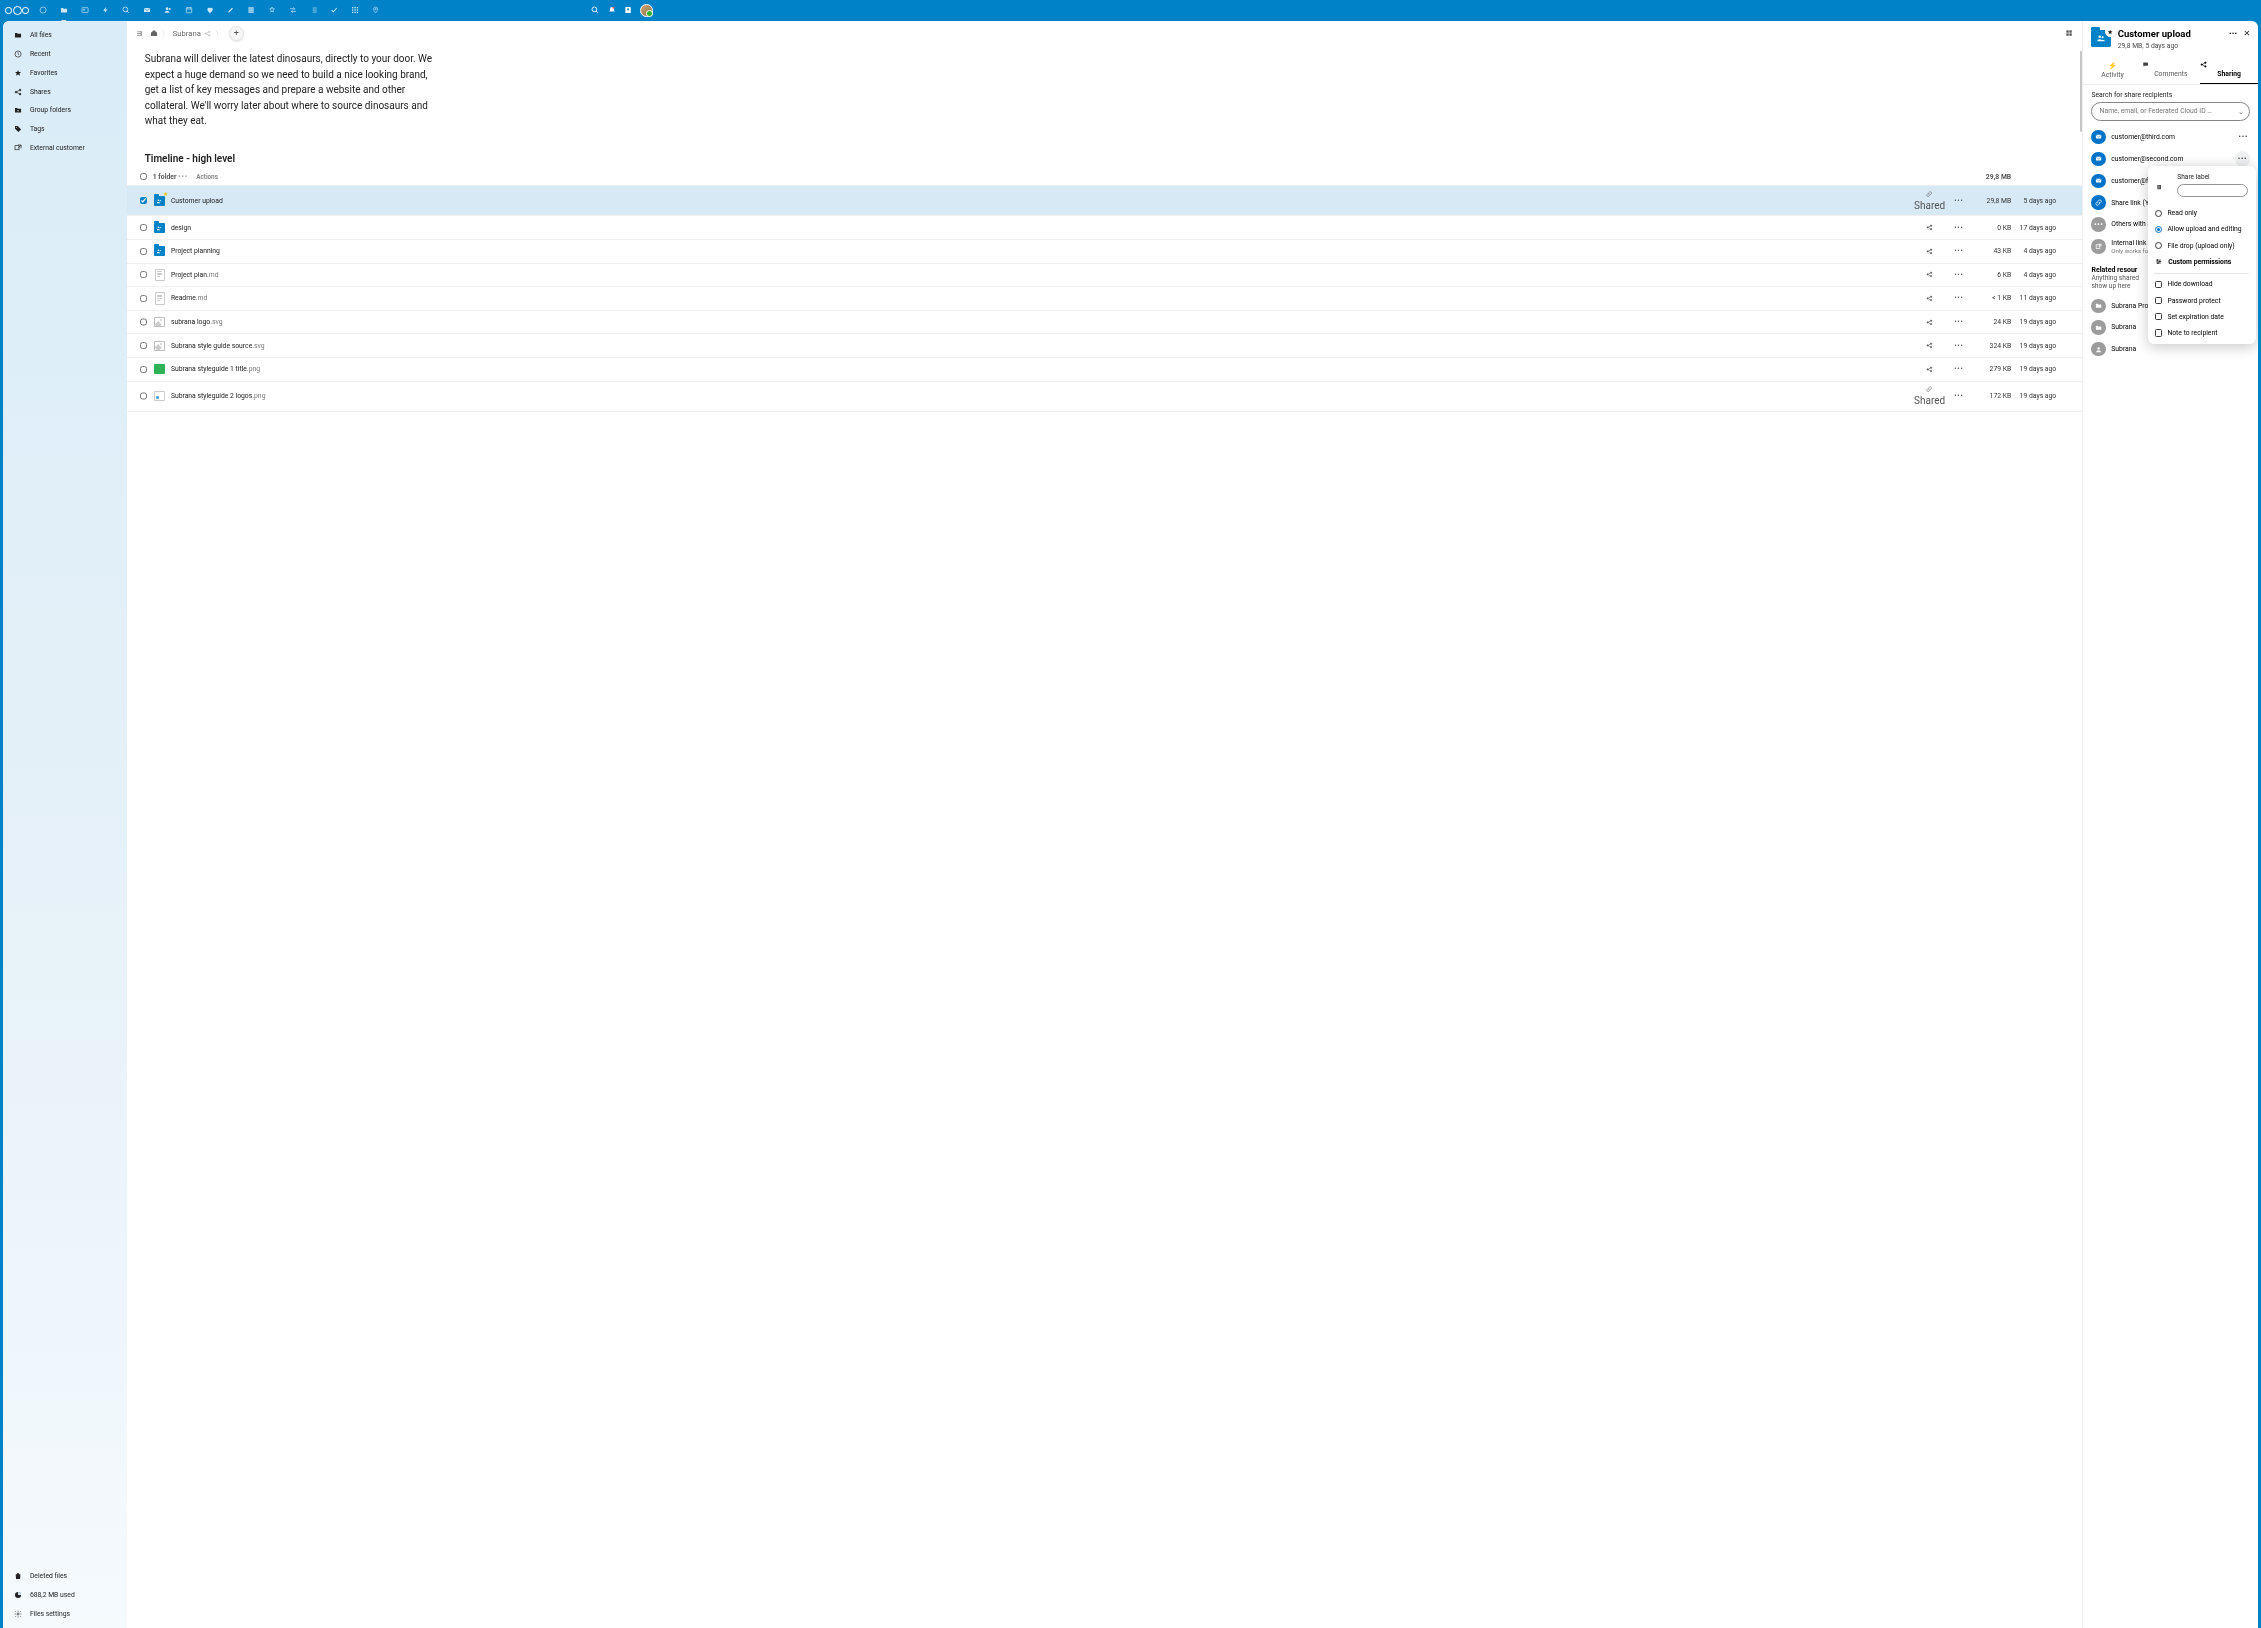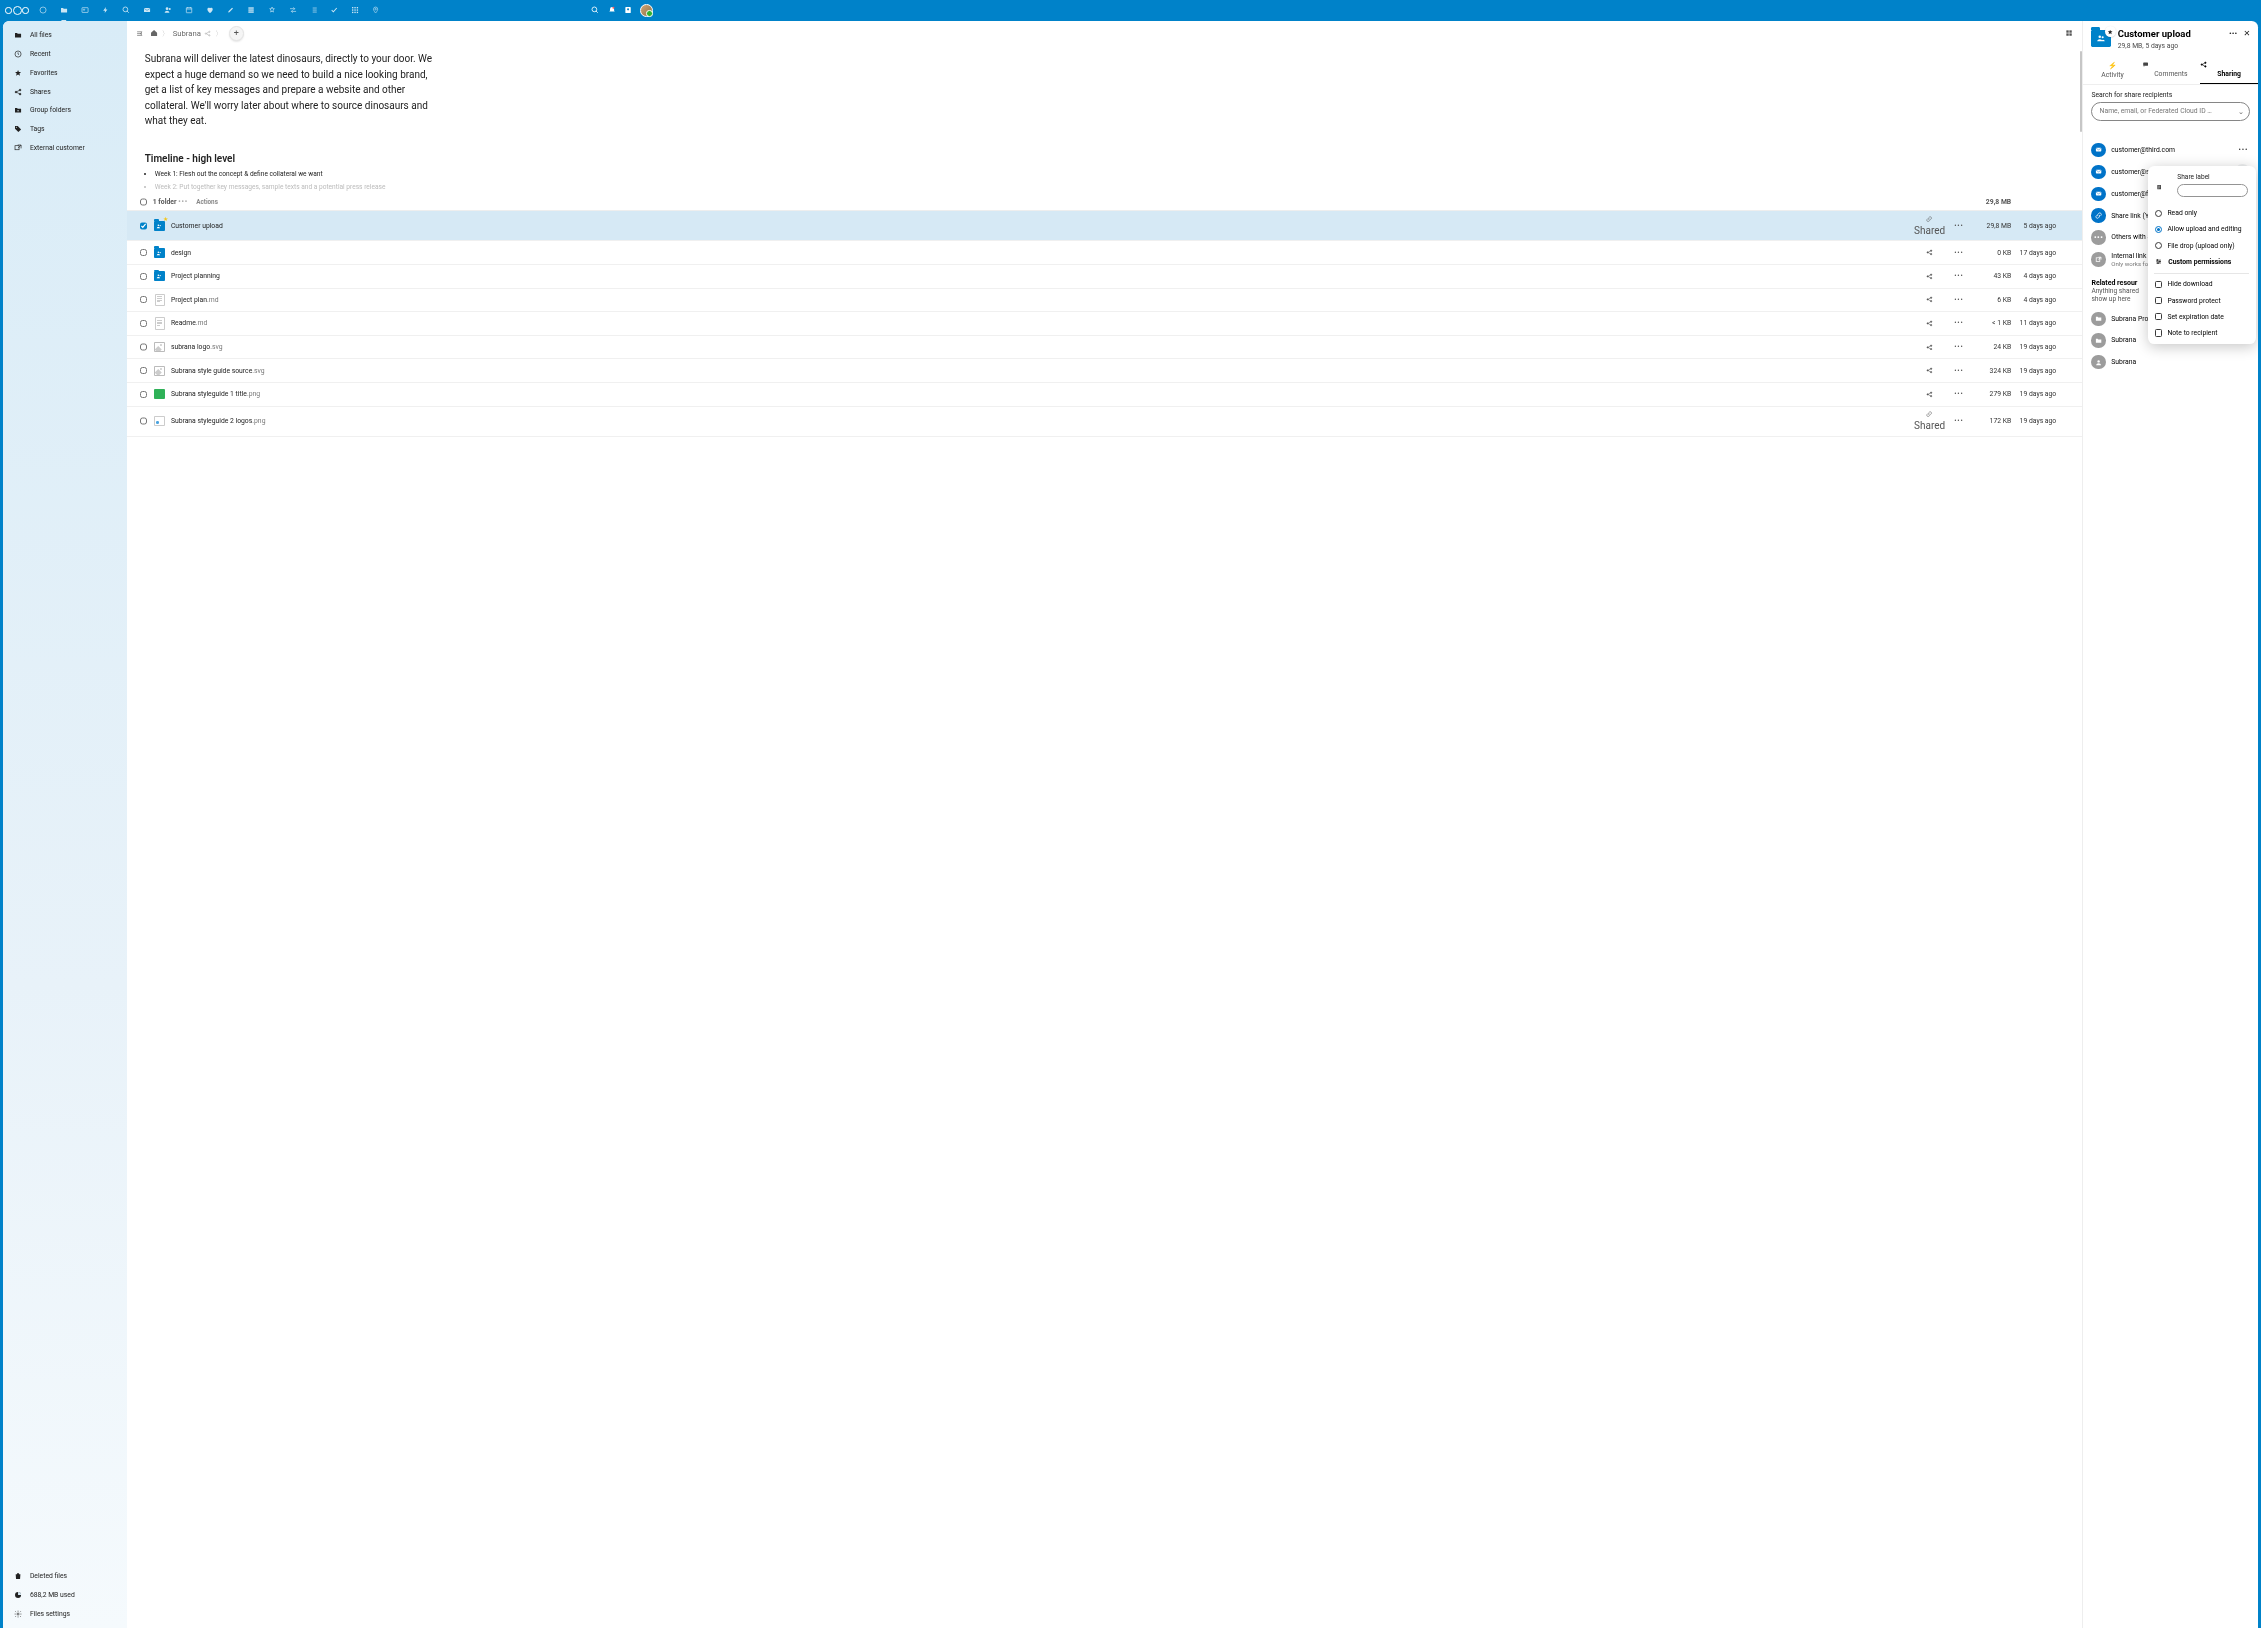--- a/index.html
+++ b/index.html
@@ -90,21 +90,21 @@
 .rpanel .rsub{ color:#4b4b4b; font-size:6.8px; margin-top:2.7px;}
 .rpanel .ract{ margin-left:auto; display:flex; gap:6.3px; color:#222; }
 .rpanel .ract span{ cursor:pointer; font-size:8.1px;}
 .tabs{ display:flex; border-bottom:0.5px solid #eee; margin-top:2.7px;}
 .tabs .tab{ flex:1; text-align:center; padding:5.4px 0 4.5px 0; color:#555; cursor:pointer; font-size:6.8px;}
 .tabs .tab .ticon{ display:block; margin-bottom:1.8px; font-size:7.2px; color:#444;}
 .tabs .tab.active{ color:#000; font-weight:700; border-bottom:1.4px solid #000; }
 .rbody{ padding:6.3px 8.1px; flex:1; overflow:hidden; position:relative;}
 .rbody .lbl{ font-size:6.8px; color:#222; margin-bottom:2.7px;}
 .rbody .searchshare{ width:100%; height:19px; border:0.9px solid #868686; border-radius:10px; padding:0 18px 0 7.2px; font-size:6.8px; color:#666; background:#fff; position:relative;}
-.searchwrap{ position:relative; margin-bottom:18px;text-decoration:underline;}
+.searchwrap{ position:relative; margin-bottom:5px;text-decoration:underline;}
 .searchwrap .chev{ position:absolute; right:6.3px; top:50%; transform:translateY(-50%); color:#666;}
 .sharee{ display:flex; align-items:center; gap:5.4px; padding:3.6px 0; }
 .sharee .eico{ width:14.5px; height:14.5px; border-radius:50%; background:#0073c8; display:flex; align-items:center; justify-content:center; color:#fff; }
 .sharee .eico.gray{ background:#9c9c9c;}
 .sharee .etxt{ flex:1; font-size:6.8px;}
 .sharee .etxt .esub{ color:#777; font-size:6.1px; display:block;}
 .sharee .emore{ cursor:pointer; color:#333; letter-spacing:0.9px; width:13.6px; text-align:center;}
 .sharee .emore.circled{ width:15.4px; height:15.4px; border-radius:50%; background:#eef0f1; display:flex; align-items:center; justify-content:center; letter-spacing:0.7px;}
 .relhdr{ font-weight:700; margin-top:8.1px; font-size:7px;}
 .relsub{ color:#555; font-size:6.6px; margin-top:0.9px; margin-bottom:4.5px;}
@@ -390,24 +390,20 @@
             <rect x="4" y="13" width="7" height="7"></rect>
             <rect x="13" y="13" width="7" height="7"></rect>
           </svg>
         </span>
     </div>
 
     <div class="readme">
       <div class="scroll-hint"></div>
       <p>Subrana will deliver the latest dinosaurs, directly to your door. We expect a huge demand so we need to build a nice looking brand, get a list of key messages and prepare a website and other collateral. We'll worry later about where to source dinosaurs and what they eat.</p>
       <h3>Timeline - high level</h3>
-      <ul>
-        <li>Week 1: Flesh out the concept &amp; define collateral we want</li>
-        <li class="fade">Week 2: Put together key messages, sample texts and a potential press release</li>
-      </ul>
     </div>
 
     <div class="listhead">
       <span class="chk">
           <input type="checkbox" style="">
         </span>
       <span class="name"><span>1 folder</span> <span class="dots3">•••</span><span class="actions">Actions</span></span>
       <span class="size">29,8 MB</span>
       <span class="mod"></span>
     </div>

